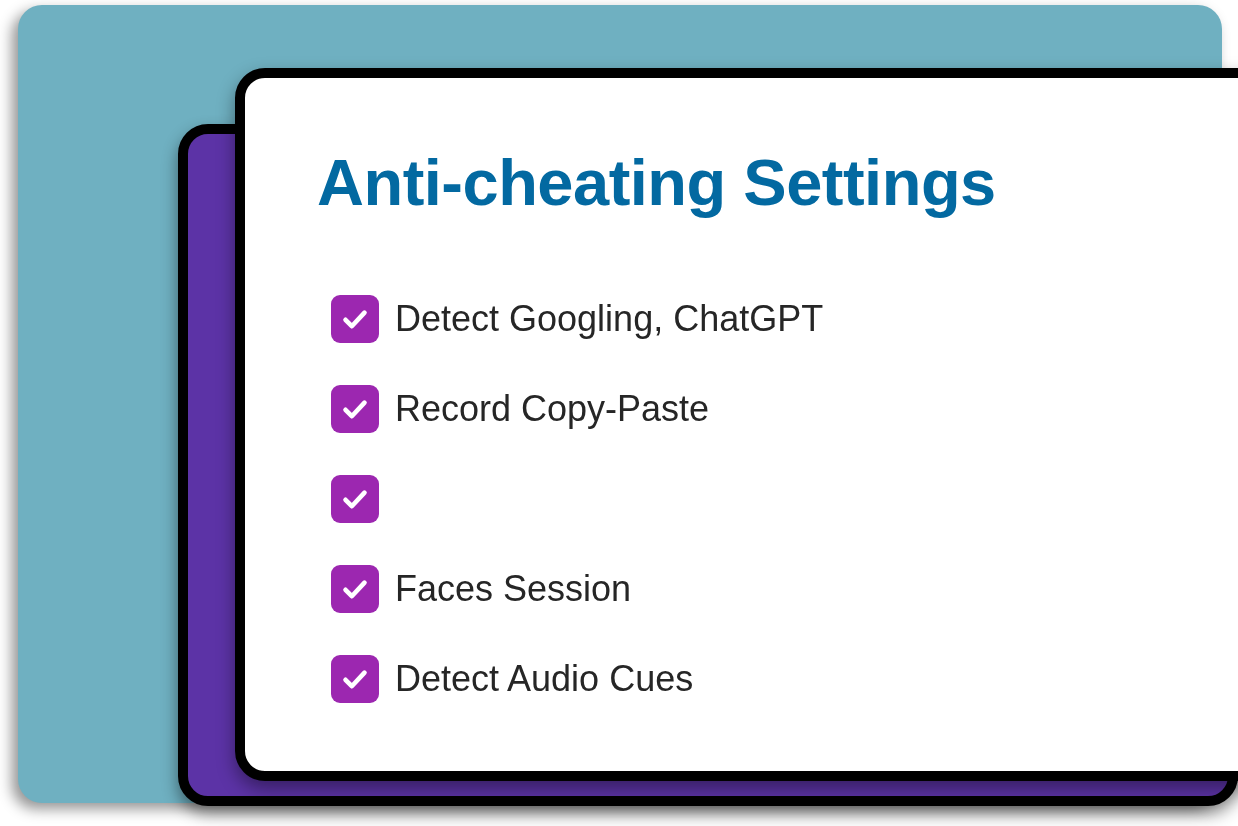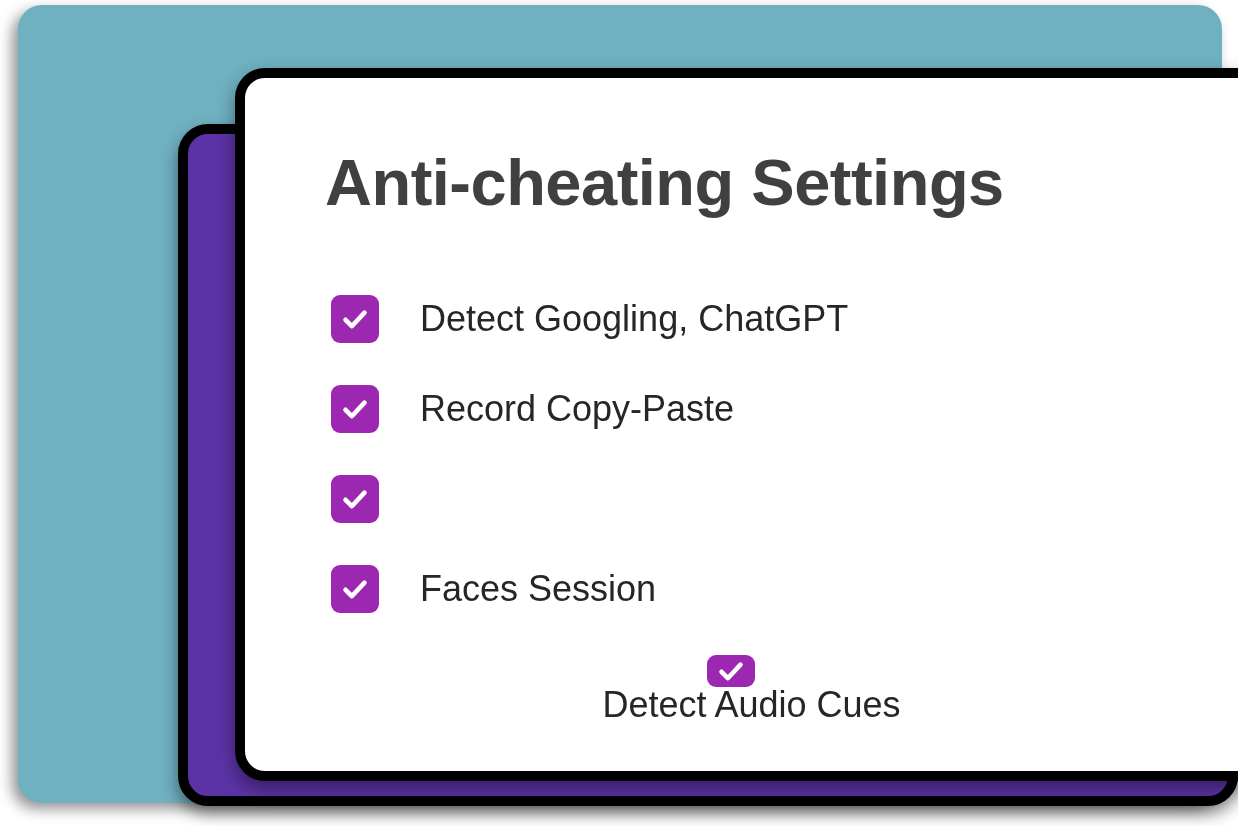--- a/index.html
+++ b/index.html
@@ -59,60 +59,60 @@
   .panel-body {
     position: absolute;
     left: 0;
     top: 0;
     width: 100%;
     height: 100%;
   }
 
   .panel-title {
     position: absolute;
-    left: 80px;
+    left: 72px;
     top: 72px;
     font-size: 65px;
     font-weight: bold;
     letter-spacing: -0.5px;
-    color: #404040;
+    color: #0369a1;
     white-space: nowrap;
     line-height: 1;
   }
 
   .settings-list {
     position: absolute;
     left: 86px;
     top: 217px;
     width: 800px;
   }
 
   .setting-row {
     display: flex;
     align-items: center;
     height: 48px;
     margin-bottom: 42px;
   }
-  .setting-row:last-child { margin-bottom: 0; flex-direction: column; }
+  .setting-row:last-child { margin-bottom: 0; }
 
   .checkbox {
     width: 48px;
     height: 48px;
     min-width: 48px;
     border-radius: 9px;
     background: #9C27B0;
     display: flex;
     align-items: center;
     justify-content: center;
     cursor: pointer;
   }
   .checkbox svg { display: block; }
 
   .setting-label {
-    margin-left: 41px;
+    margin-left: 16px;
     font-size: 36px;
     color: #262626;
     white-space: nowrap;
     line-height: 1;
   }
 </style>
 </head>
 <body>
 
 <div id="stage">

